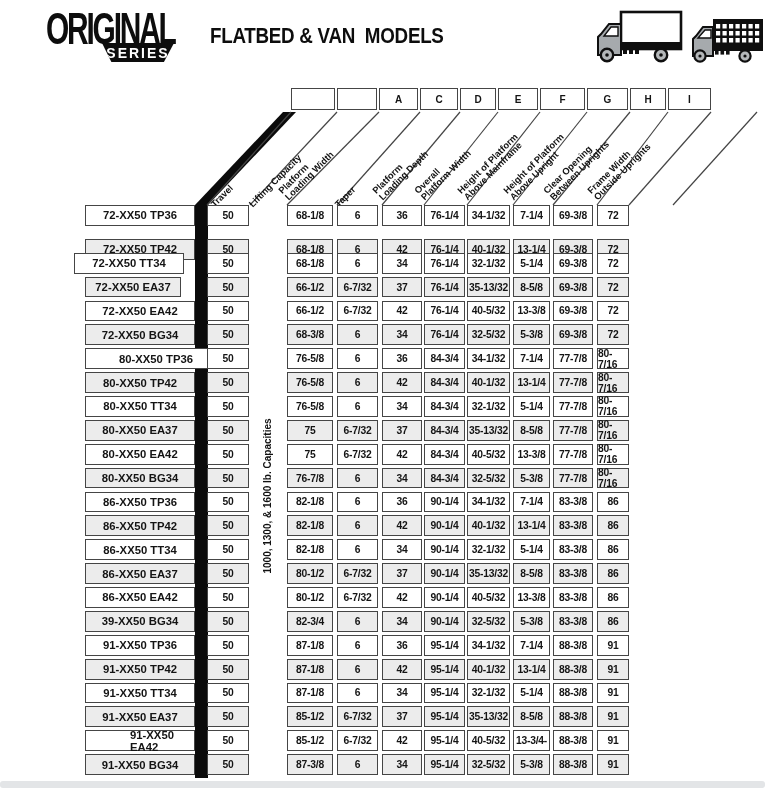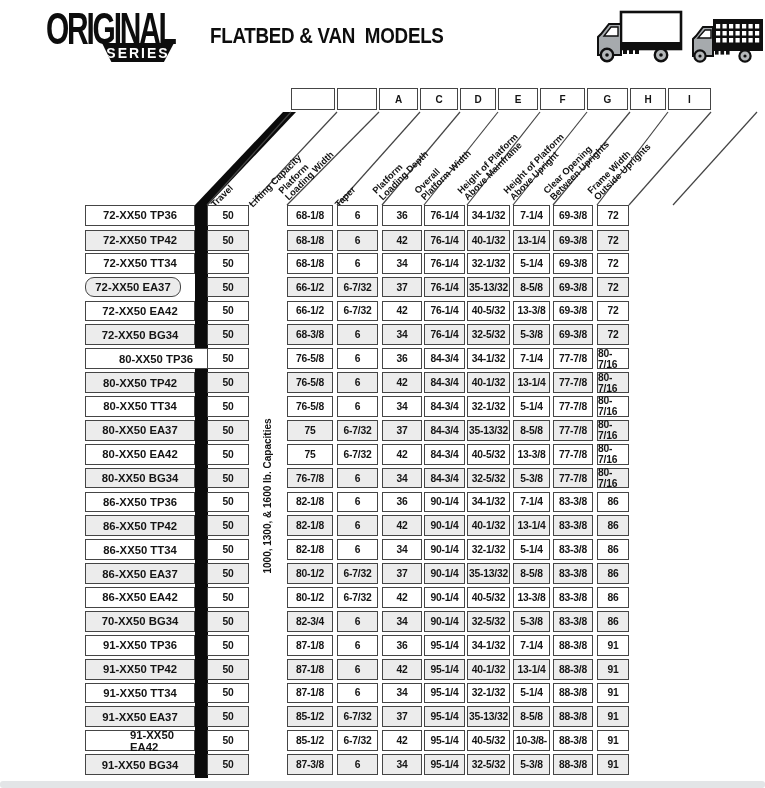--- a/index.html
+++ b/index.html
@@ -147,46 +147,46 @@
         <div class="cell" style="left: 207px; width: 42px;">50</div>
         <div class="cell" style="left: 287px; width: 46px;">68-1/8</div>
         <div class="cell" style="left: 337px; width: 41px;">6</div>
         <div class="cell" style="left: 382px; width: 40px;">36</div>
         <div class="cell" style="left: 424px; width: 41px;">76-1/4</div>
         <div class="cell" style="left: 467px; width: 43px;">34-1/32</div>
         <div class="cell" style="left: 513px; width: 37px;">7-1/4</div>
         <div class="cell" style="left: 553px; width: 40px;">69-3/8</div>
         <div class="cell" style="left: 597px; width: 32px;">72</div>
       </div>
-      <div class="row alt" style="top: 230px;">
+      <div class="row alt" style="top: 239px;">
         <div class="cell model" style="left: 85px; width: 110px;">72-XX50 TP42</div>
         <div class="cell" style="left: 207px; width: 42px;">50</div>
         <div class="cell" style="left: 287px; width: 46px;">68-1/8</div>
         <div class="cell" style="left: 337px; width: 41px;">6</div>
         <div class="cell" style="left: 382px; width: 40px;">42</div>
         <div class="cell" style="left: 424px; width: 41px;">76-1/4</div>
         <div class="cell" style="left: 467px; width: 43px;">40-1/32</div>
         <div class="cell" style="left: 513px; width: 37px;">13-1/4</div>
         <div class="cell" style="left: 553px; width: 40px;">69-3/8</div>
         <div class="cell" style="left: 597px; width: 32px;">72</div>
       </div>
       <div class="row" style="top: 252.76px;">
-        <div class="cell model" style="left: 85px; width: 110px;">72-XX50 TT34</div>
+        <div class="cell model" style="left: 74px; width: 110px;">72-XX50 TT34</div>
         <div class="cell" style="left: 207px; width: 42px;">50</div>
         <div class="cell" style="left: 287px; width: 46px;">68-1/8</div>
         <div class="cell" style="left: 337px; width: 41px;">6</div>
         <div class="cell" style="left: 382px; width: 40px;">34</div>
         <div class="cell" style="left: 424px; width: 41px;">76-1/4</div>
         <div class="cell" style="left: 467px; width: 43px;">32-1/32</div>
         <div class="cell" style="left: 513px; width: 37px;">5-1/4</div>
         <div class="cell" style="left: 553px; width: 40px;">69-3/8</div>
         <div class="cell" style="left: 597px; width: 32px;">72</div>
       </div>
       <div class="row alt" style="top: 276.64px;">
-        <div class="cell model" style="left: 85px; width: 96px; border-radius: 9px;">72-XX50 EA37</div>
+        <div class="cell model" style="left: 85px; width: 96px;">72-XX50 EA37</div>
         <div class="cell" style="left: 207px; width: 42px;">50</div>
         <div class="cell" style="left: 287px; width: 46px;">66-1/2</div>
         <div class="cell" style="left: 337px; width: 41px;">6-7/32</div>
         <div class="cell" style="left: 382px; width: 40px;">37</div>
         <div class="cell" style="left: 424px; width: 41px;">76-1/4</div>
         <div class="cell" style="left: 467px; width: 43px;">35-13/32</div>
         <div class="cell" style="left: 513px; width: 37px;">8-5/8</div>
         <div class="cell" style="left: 553px; width: 40px;">69-3/8</div>
         <div class="cell" style="left: 597px; width: 32px;">72</div>
       </div>
@@ -340,21 +340,21 @@
         <div class="cell" style="left: 287px; width: 46px;">80-1/2</div>
         <div class="cell" style="left: 337px; width: 41px;">6-7/32</div>
         <div class="cell" style="left: 382px; width: 40px;">42</div>
         <div class="cell" style="left: 424px; width: 41px;">90-1/4</div>
         <div class="cell" style="left: 467px; width: 43px;">40-5/32</div>
         <div class="cell" style="left: 513px; width: 37px;">13-3/8</div>
         <div class="cell" style="left: 553px; width: 40px;">83-3/8</div>
         <div class="cell" style="left: 597px; width: 32px;">86</div>
       </div>
       <div class="row alt" style="top: 610.96px;">
-        <div class="cell model" style="left: 85px; width: 110px;">70-XX50 BG34</div>
+        <div class="cell model" style="left: 85px; width: 110px;">39-XX50 BG34</div>
         <div class="cell" style="left: 207px; width: 42px;">50</div>
         <div class="cell" style="left: 287px; width: 46px;">82-3/4</div>
         <div class="cell" style="left: 337px; width: 41px;">6</div>
         <div class="cell" style="left: 382px; width: 40px;">34</div>
         <div class="cell" style="left: 424px; width: 41px;">90-1/4</div>
         <div class="cell" style="left: 467px; width: 43px;">32-5/32</div>
         <div class="cell" style="left: 513px; width: 37px;">5-3/8</div>
         <div class="cell" style="left: 553px; width: 40px;">83-3/8</div>
         <div class="cell" style="left: 597px; width: 32px;">86</div>
       </div>
@@ -407,21 +407,21 @@
         <div class="cell" style="left: 597px; width: 32px;">91</div>
       </div>
       <div class="row" style="top: 730.36px;">
         <div class="cell model" style="left: 85px; width: 110px; padding-left: 44px;">91-XX50 EA42</div>
         <div class="cell" style="left: 207px; width: 42px;">50</div>
         <div class="cell" style="left: 287px; width: 46px;">85-1/2</div>
         <div class="cell" style="left: 337px; width: 41px;">6-7/32</div>
         <div class="cell" style="left: 382px; width: 40px;">42</div>
         <div class="cell" style="left: 424px; width: 41px;">95-1/4</div>
         <div class="cell" style="left: 467px; width: 43px;">40-5/32</div>
-        <div class="cell" style="left: 513px; width: 37px;">10-3/8-</div>
+        <div class="cell" style="left: 513px; width: 37px;">13-3/4-</div>
         <div class="cell" style="left: 553px; width: 40px;">88-3/8</div>
         <div class="cell" style="left: 597px; width: 32px;">91</div>
       </div>
       <div class="row alt" style="top: 754.24px;">
         <div class="cell model" style="left: 85px; width: 110px;">91-XX50 BG34</div>
         <div class="cell" style="left: 207px; width: 42px;">50</div>
         <div class="cell" style="left: 287px; width: 46px;">87-3/8</div>
         <div class="cell" style="left: 337px; width: 41px;">6</div>
         <div class="cell" style="left: 382px; width: 40px;">34</div>
         <div class="cell" style="left: 424px; width: 41px;">95-1/4</div>

